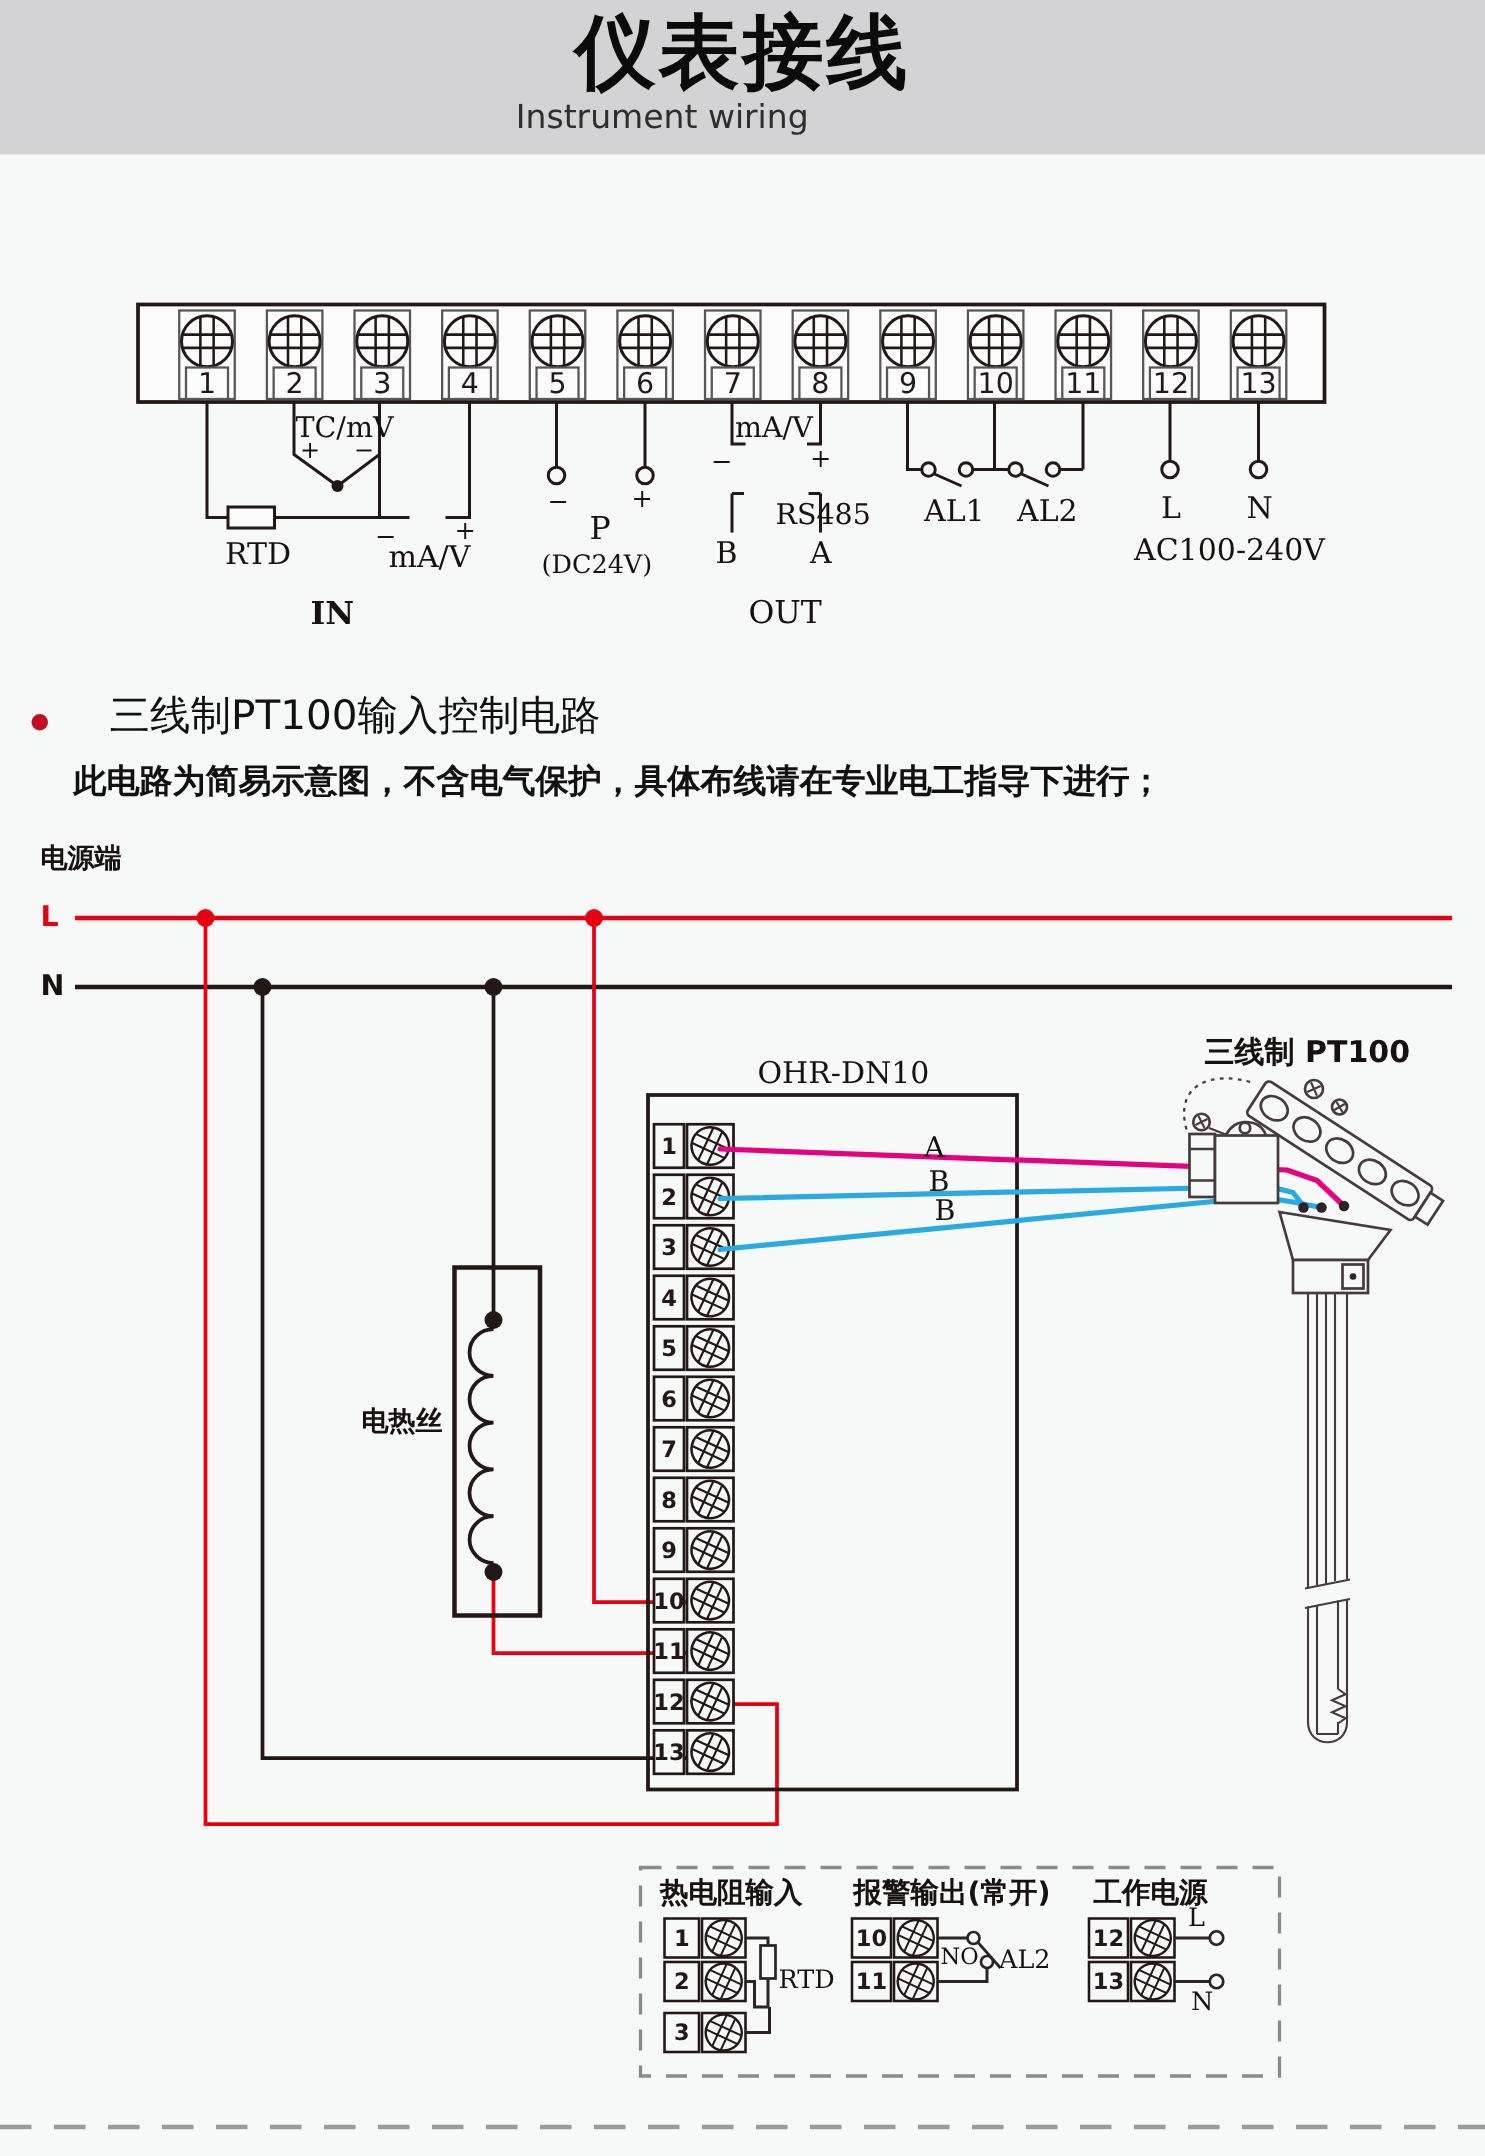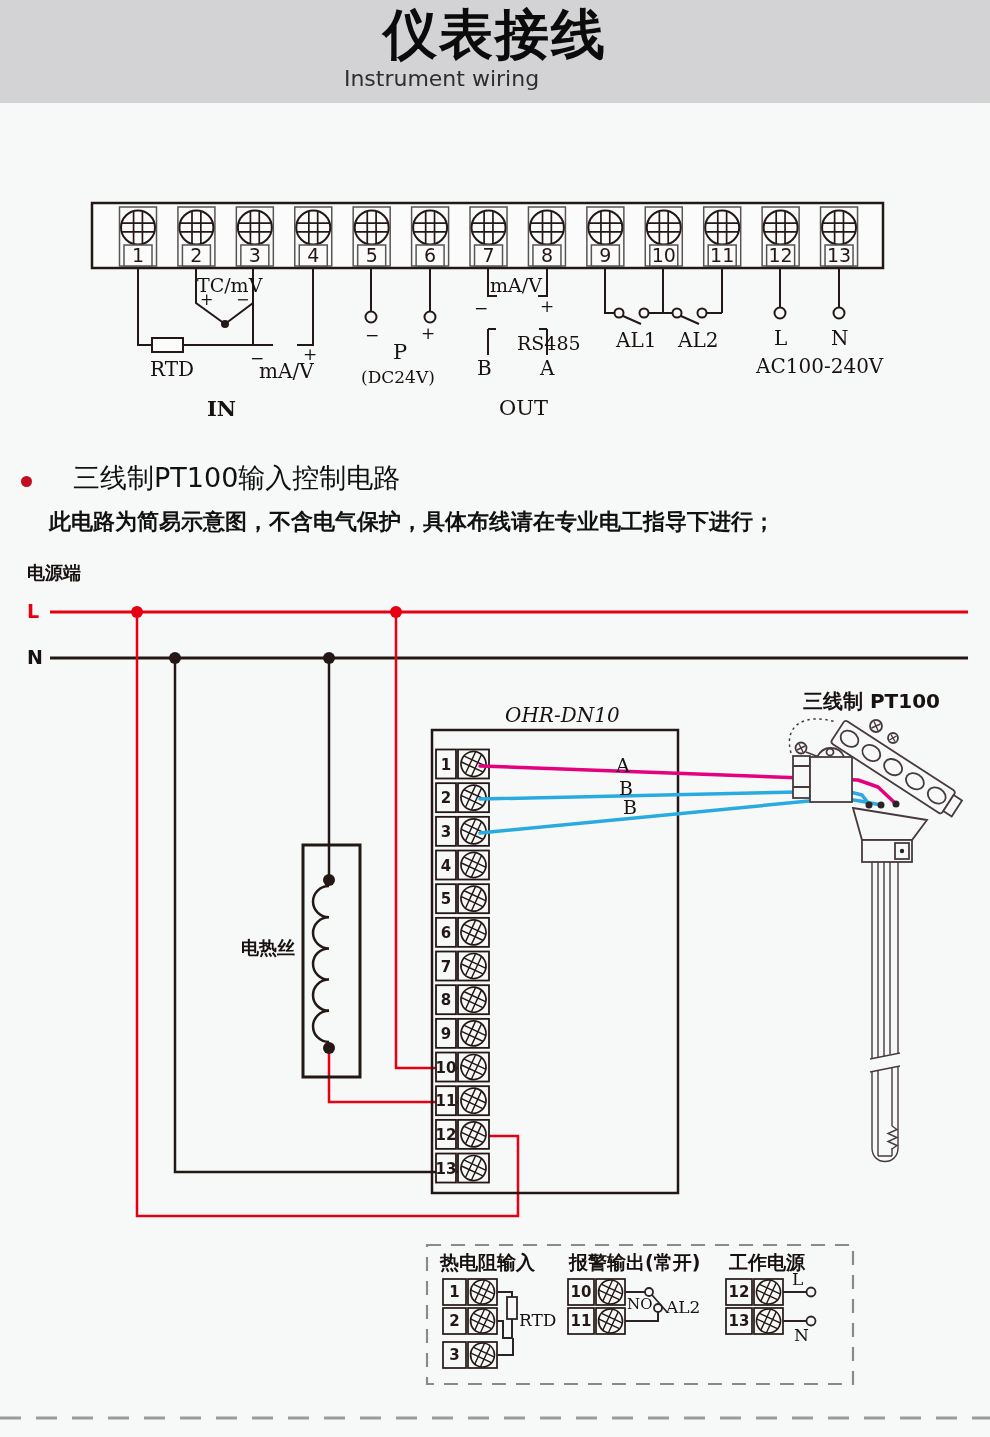--- a/index.html
+++ b/index.html
@@ -476,21 +476,21 @@
   <span class="t lbl" style="left:499px;top:398px;font-size:21px;">OUT</span>
 
   <div class="bullet"></div>
   <span class="t cn" style="left:50px;top:464px;font-size:27px;font-weight:400;color:#111;margin-left:23px;">三线制PT100输入控制电路</span>
   <span class="t cn" style="left:49px;top:511px;font-size:22px;font-weight:700;color:#111;">此电路为简易示意图，不含电气保护，具体布线请在专业电工指导下进行；</span>
 
   <span class="t cn" style="left:27px;top:564px;font-size:18px;">电源端</span>
   <span class="t cn red" style="left:27px;top:602px;font-size:19px;">L</span>
   <span class="t cn" style="left:27px;top:648px;font-size:19px;">N</span>
   <span class="t cn" style="left:241px;top:939px;font-size:18px;">电热丝</span>
-  <span class="t lbl" style="left:505px;top:705px;font-size:20px;font-style:italic;">OHR-DN10</span>
+  <span class="t lbl" style="left:505px;top:705px;font-size:20px;">OHR-DN10</span>
   <span class="t cn" style="left:803px;top:691px;font-size:20px;">三线制 PT100</span>
   <span class="t lbl" style="left:616px;top:756px;font-size:19px;">A</span>
   <span class="t lbl" style="left:619px;top:779px;font-size:19px;">B</span>
   <span class="t lbl" style="left:623px;top:798px;font-size:19px;">B</span>
 
   <span class="t cn" style="left:440px;top:1253px;font-size:19px;">热电阻输入</span>
   <span class="t cn" style="left:569px;top:1253px;font-size:19px;">报警输出(常开)</span>
   <span class="t cn" style="left:729px;top:1253px;font-size:19px;">工作电源</span>
   <span class="t lbl" style="left:519px;top:1312px;font-size:17px;">RTD</span>
   <span class="t lbl" style="left:627px;top:1297px;font-size:15px;">NO</span>

